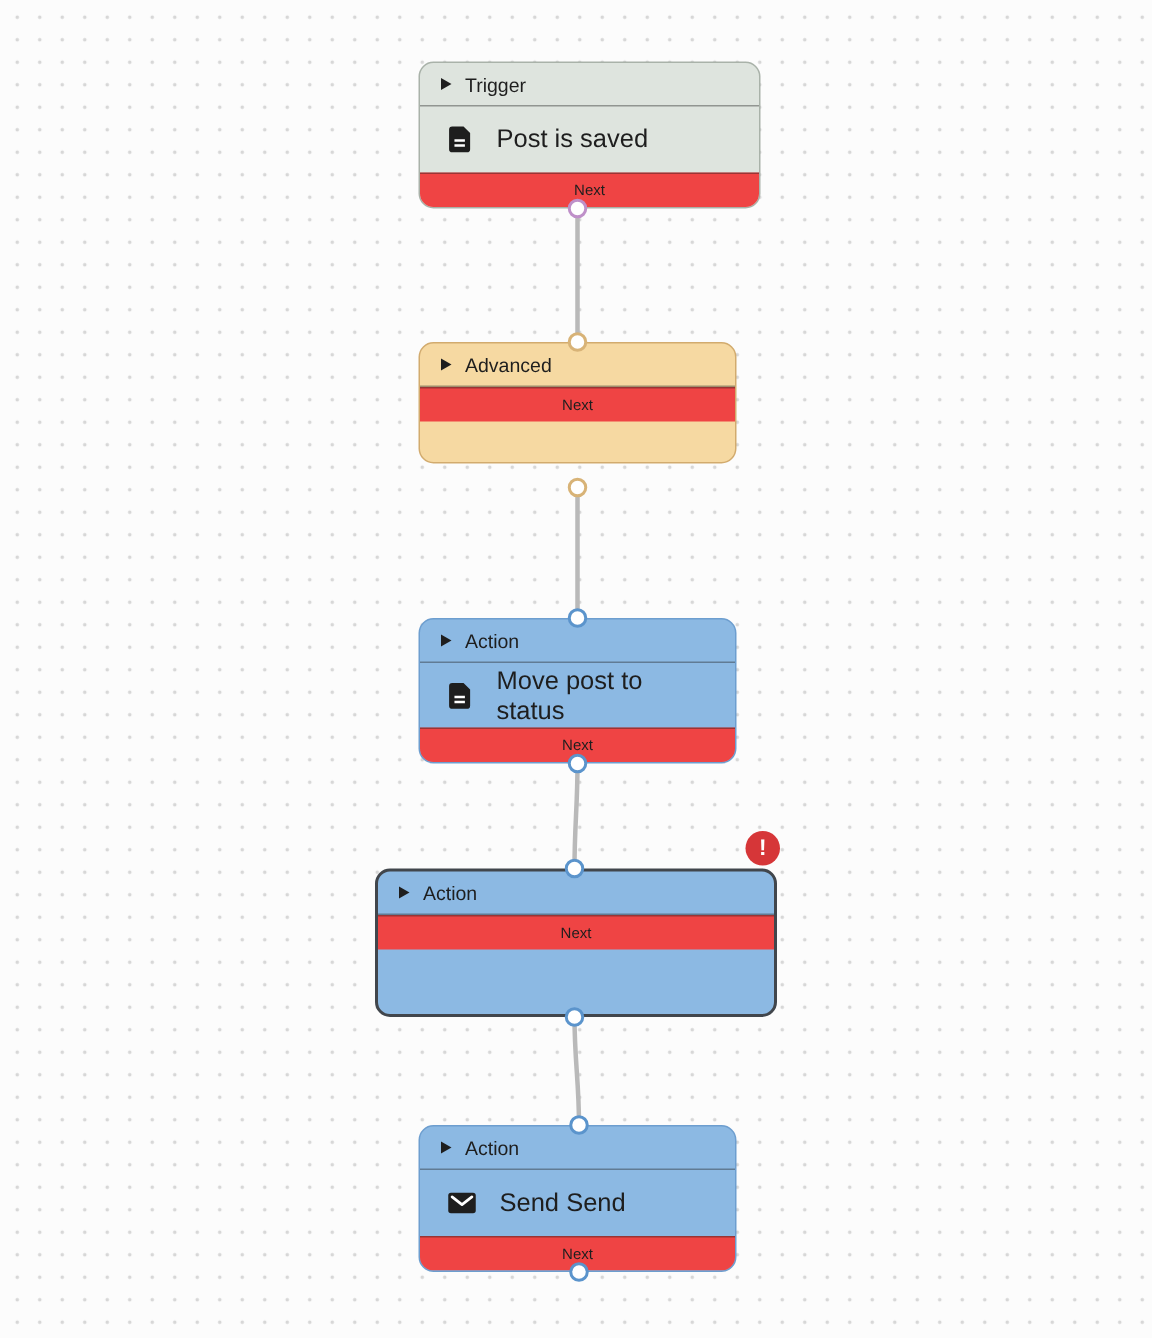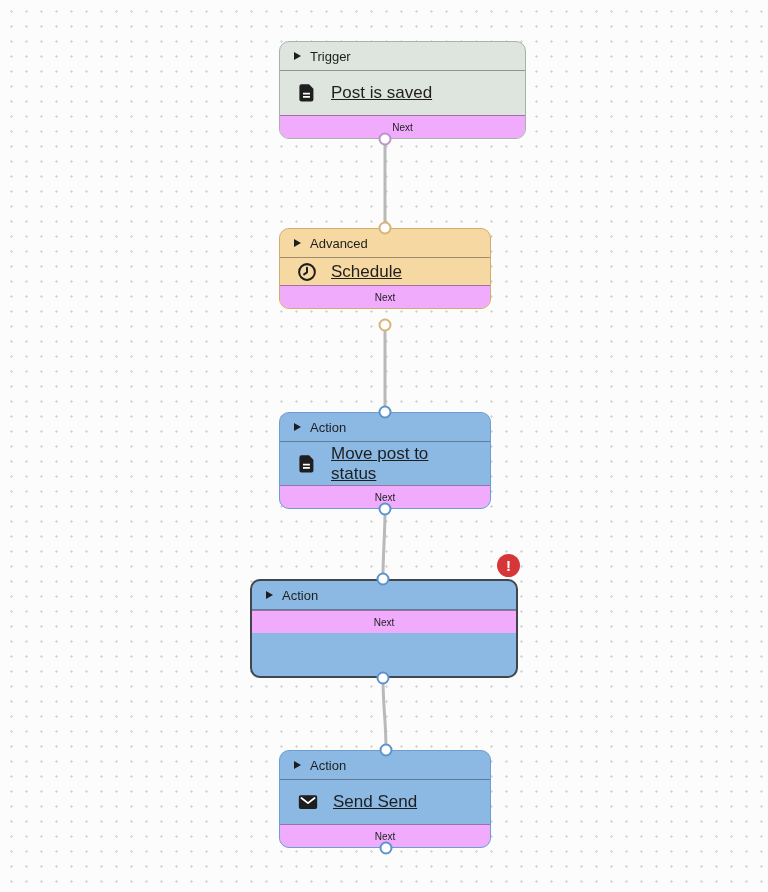--- a/index.html
+++ b/index.html
@@ -44,44 +44,43 @@
     width:0;height:0;flex:0 0 auto;
     border-left:7px solid #1e1e1e;
     border-top:4.5px solid transparent;
     border-bottom:4.5px solid transparent;
   }
   .node-body{
     flex:1;
     display:flex;align-items:center;gap:13px;
     padding:0 14px 0 16px;
     font-size:17px;
-    text-decoration:underline;
   }
   .node-body .icon{flex:0 0 auto;display:flex;align-items:center;}
   .node-footer{
     height:22px;flex:0 0 22px;
-    background:#f0abfc;
+    background:#ef4444;
     display:flex;align-items:center;justify-content:center;
     font-size:10px;font-weight:500;
     border-top:1px solid rgba(30,30,30,.40);
   }
   .error-badge{
     position:absolute;
     left:497px;top:554px;
     width:23px;height:23px;
     background:#d63638;
     border-radius:50%;
     color:#ffffff;
     font-size:15px;font-weight:800;
     display:flex;align-items:center;justify-content:center;
     z-index:4;
     line-height:1;
   }
   
-  .n1{left:279px;top:41px;width:247px;height:98px;}
+  .n1{left:279px;top:41px;width:228px;height:98px;}
   .n2{left:279px;top:228px;width:212px;height:81px;}
   .n3{left:279px;top:412px;width:212px;height:97px;}
   .n4{left:250px;top:579px;width:268px;height:99px;}
   .n5{left:279px;top:750px;width:212px;height:98px;}
   .wire{stroke:#b9b9b9;stroke-width:3;fill:none;stroke-linecap:round;}
   .port{fill:#ffffff;stroke-width:2;pointer-events:auto;}
   .port-trigger{stroke:#bf90c9;}
   .port-advanced{stroke:#d8b377;}
   .port-action{stroke:#5b94cc;}
 </style>
@@ -106,29 +105,20 @@
     </div>
     <div class="node-footer">
       <span>Next</span>
     </div>
   </div>
 
   <div class="node advanced n2">
     <div class="node-header">
       <span class="tri"></span>
       <span>Advanced</span>
-    </div>
-    <div class="node-body">
-      <span class="icon">
-        <svg width="22" height="22" viewBox="0 0 24 24">
-          <circle cx="12" cy="12" r="8.6" fill="none" stroke="#1e1e1e" stroke-width="2.2"></circle>
-          <path d="M12 7.4V12.4L8.8 14.6" fill="none" stroke="#1e1e1e" stroke-width="2.2" stroke-linecap="round" stroke-linejoin="round"></path>
-        </svg>
-      </span>
-      <span>Schedule</span>
     </div>
     <div class="node-footer">
       <span>Next</span>
     </div>
   </div>
 
   <div class="node action n3">
     <div class="node-header">
       <span class="tri"></span>
       <span>Action</span>

